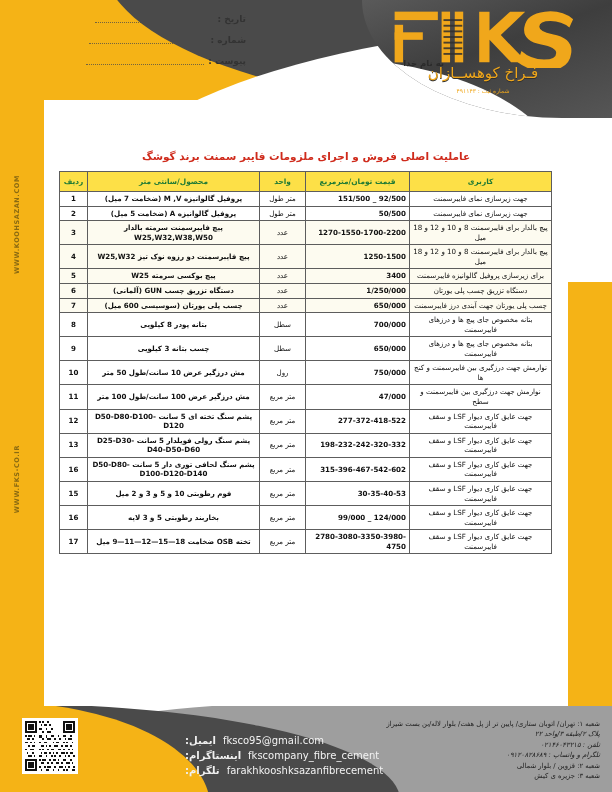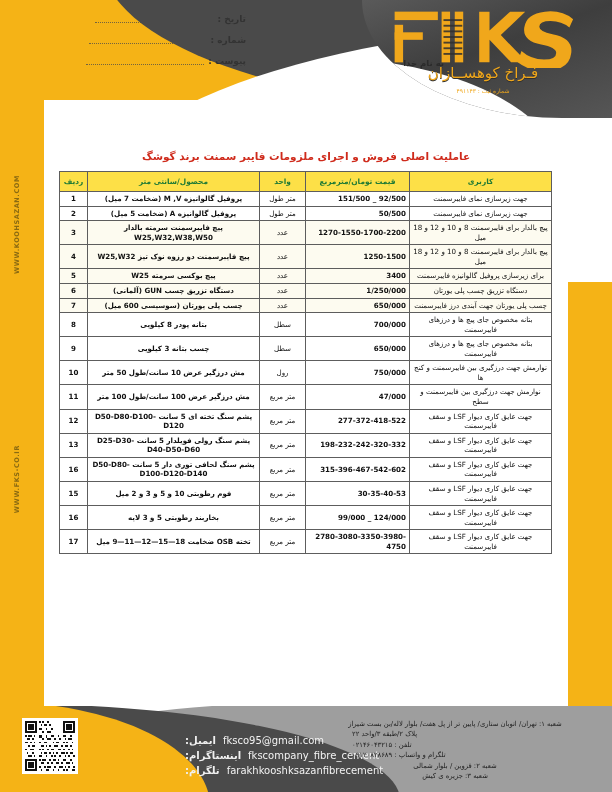--- a/index.html
+++ b/index.html
@@ -120,22 +120,22 @@
     position:absolute;left:185px;bottom:14px;width:235px;z-index:9;direction:rtl;
     text-align:left;
   }
   .f-line{display:flex;align-items:center;justify-content:flex-end;gap:7px;height:15px;}
   .f-key{color:#f0f0f0;font-size:10px;font-weight:bold;white-space:nowrap;}
   .f-val{color:#f2f2f2;font-size:10px;direction:ltr;white-space:nowrap;}
   .f-addr{
     position:absolute;right:12px;bottom:10px;width:290px;z-index:9;direction:rtl;text-align:right;
     color:#1e1e1e;
   }
-  .a-line{font-size:6.8px;line-height:1.55;white-space:nowrap;text-align:center;}
-  .a-line.ind{text-align:left;padding-left:42px;}
+  .a-line{font-size:6.8px;line-height:1.55;white-space:nowrap;}
+  .a-line.ind{text-align:right;padding-left:42px;font-style:italic;}
 </style>
 </head>
 <body>
 
 <div class="page">
 
   <div class="yellow-bg"></div>
 
   <div class="swoosh-dark2"></div>
   <div class="swoosh-white"></div>

